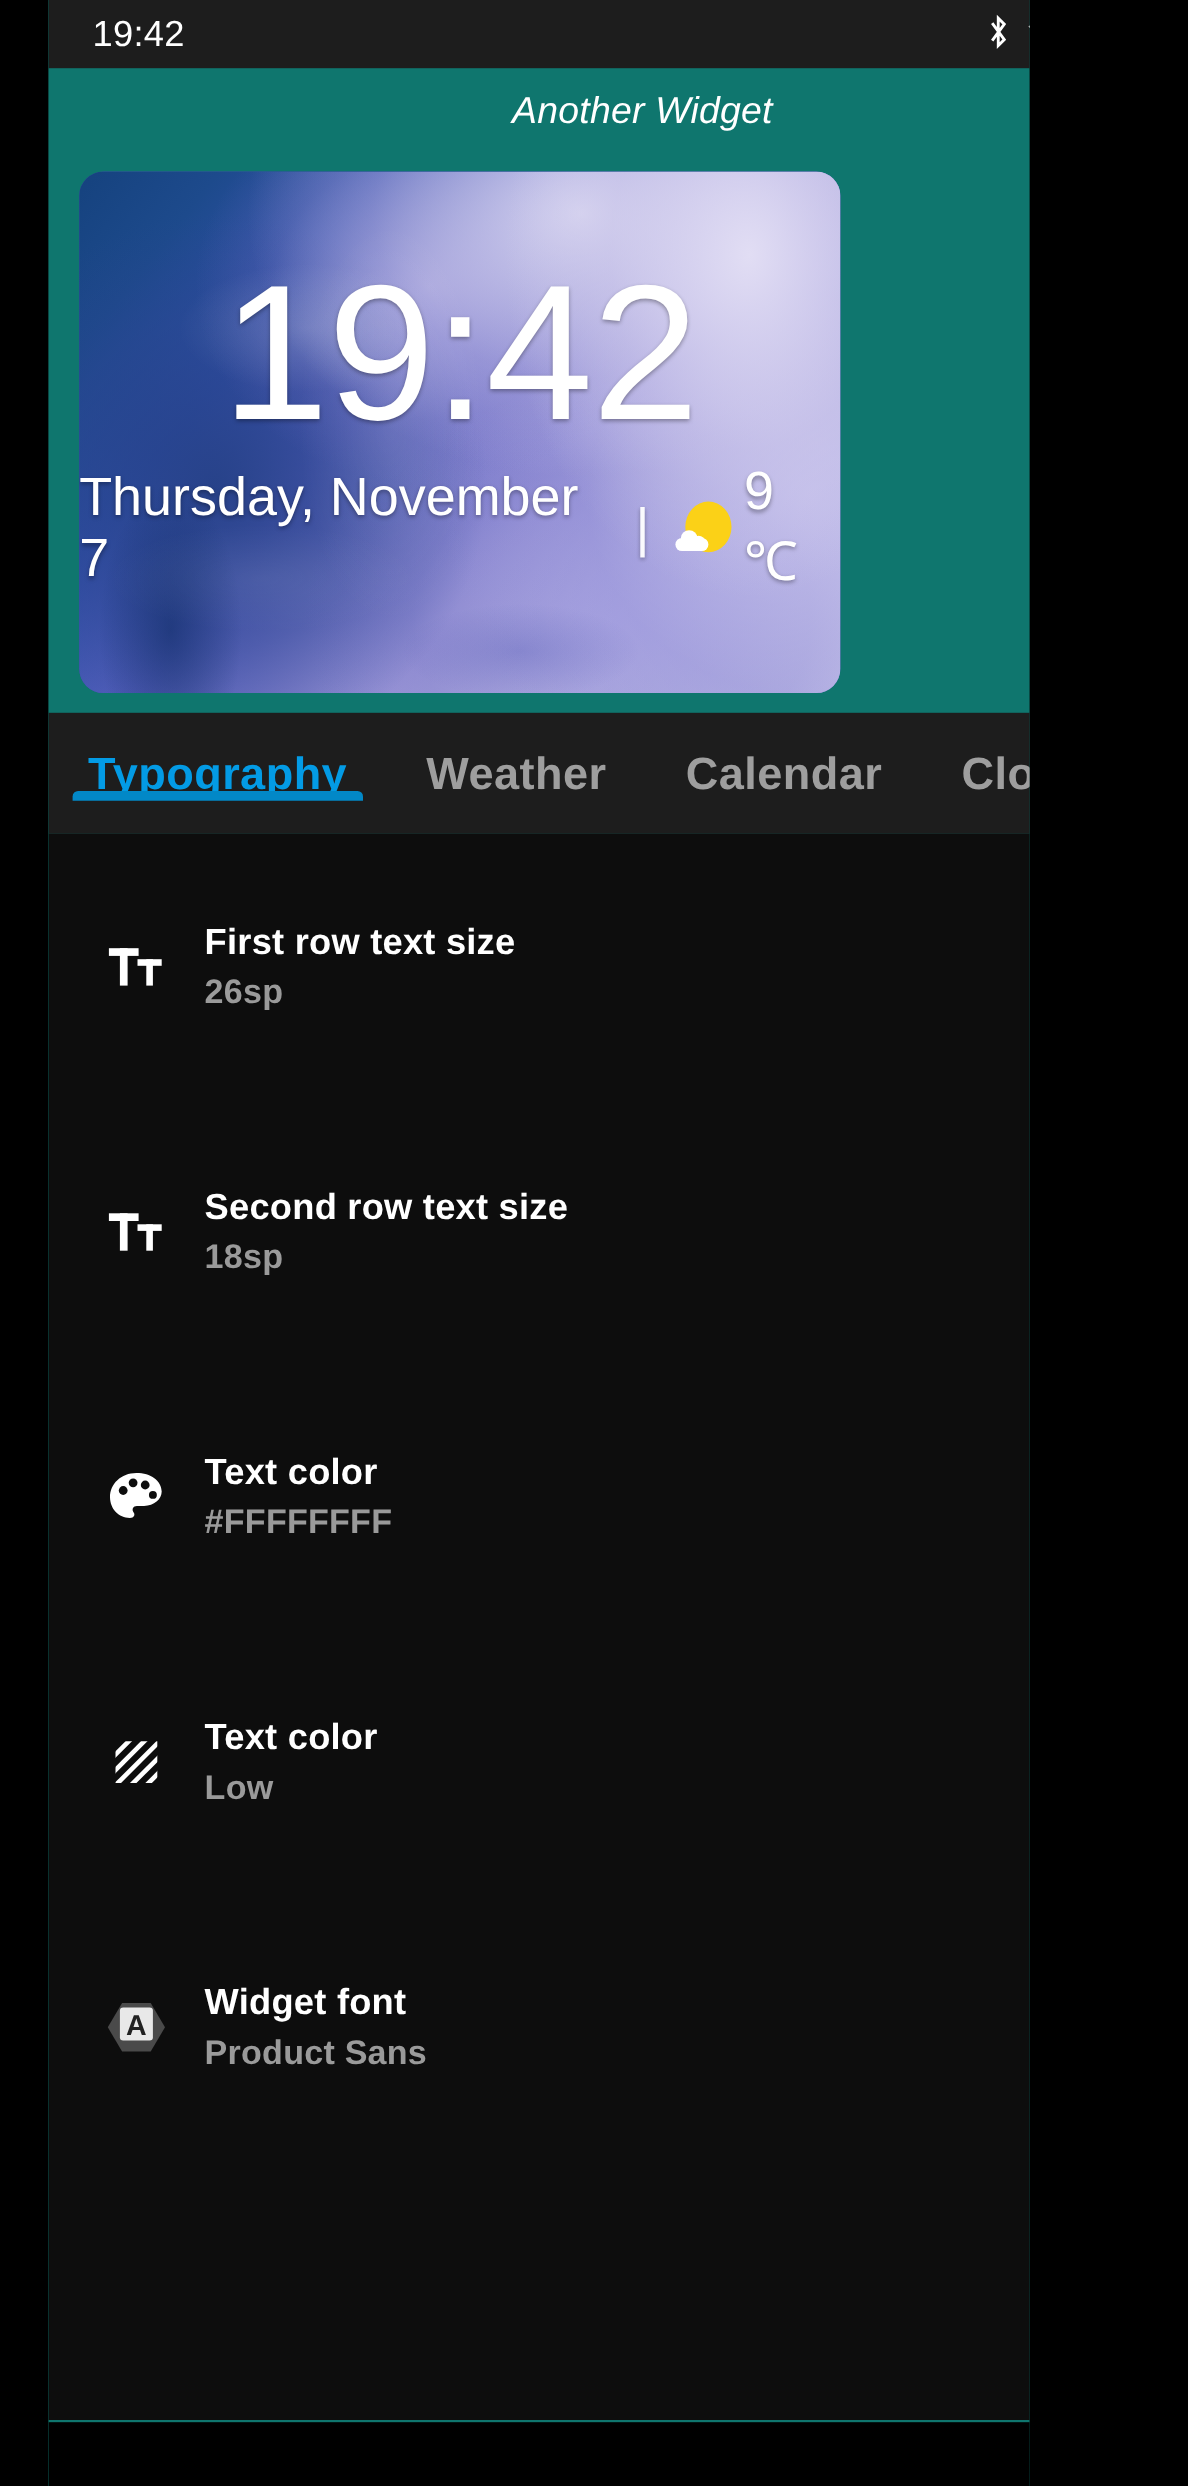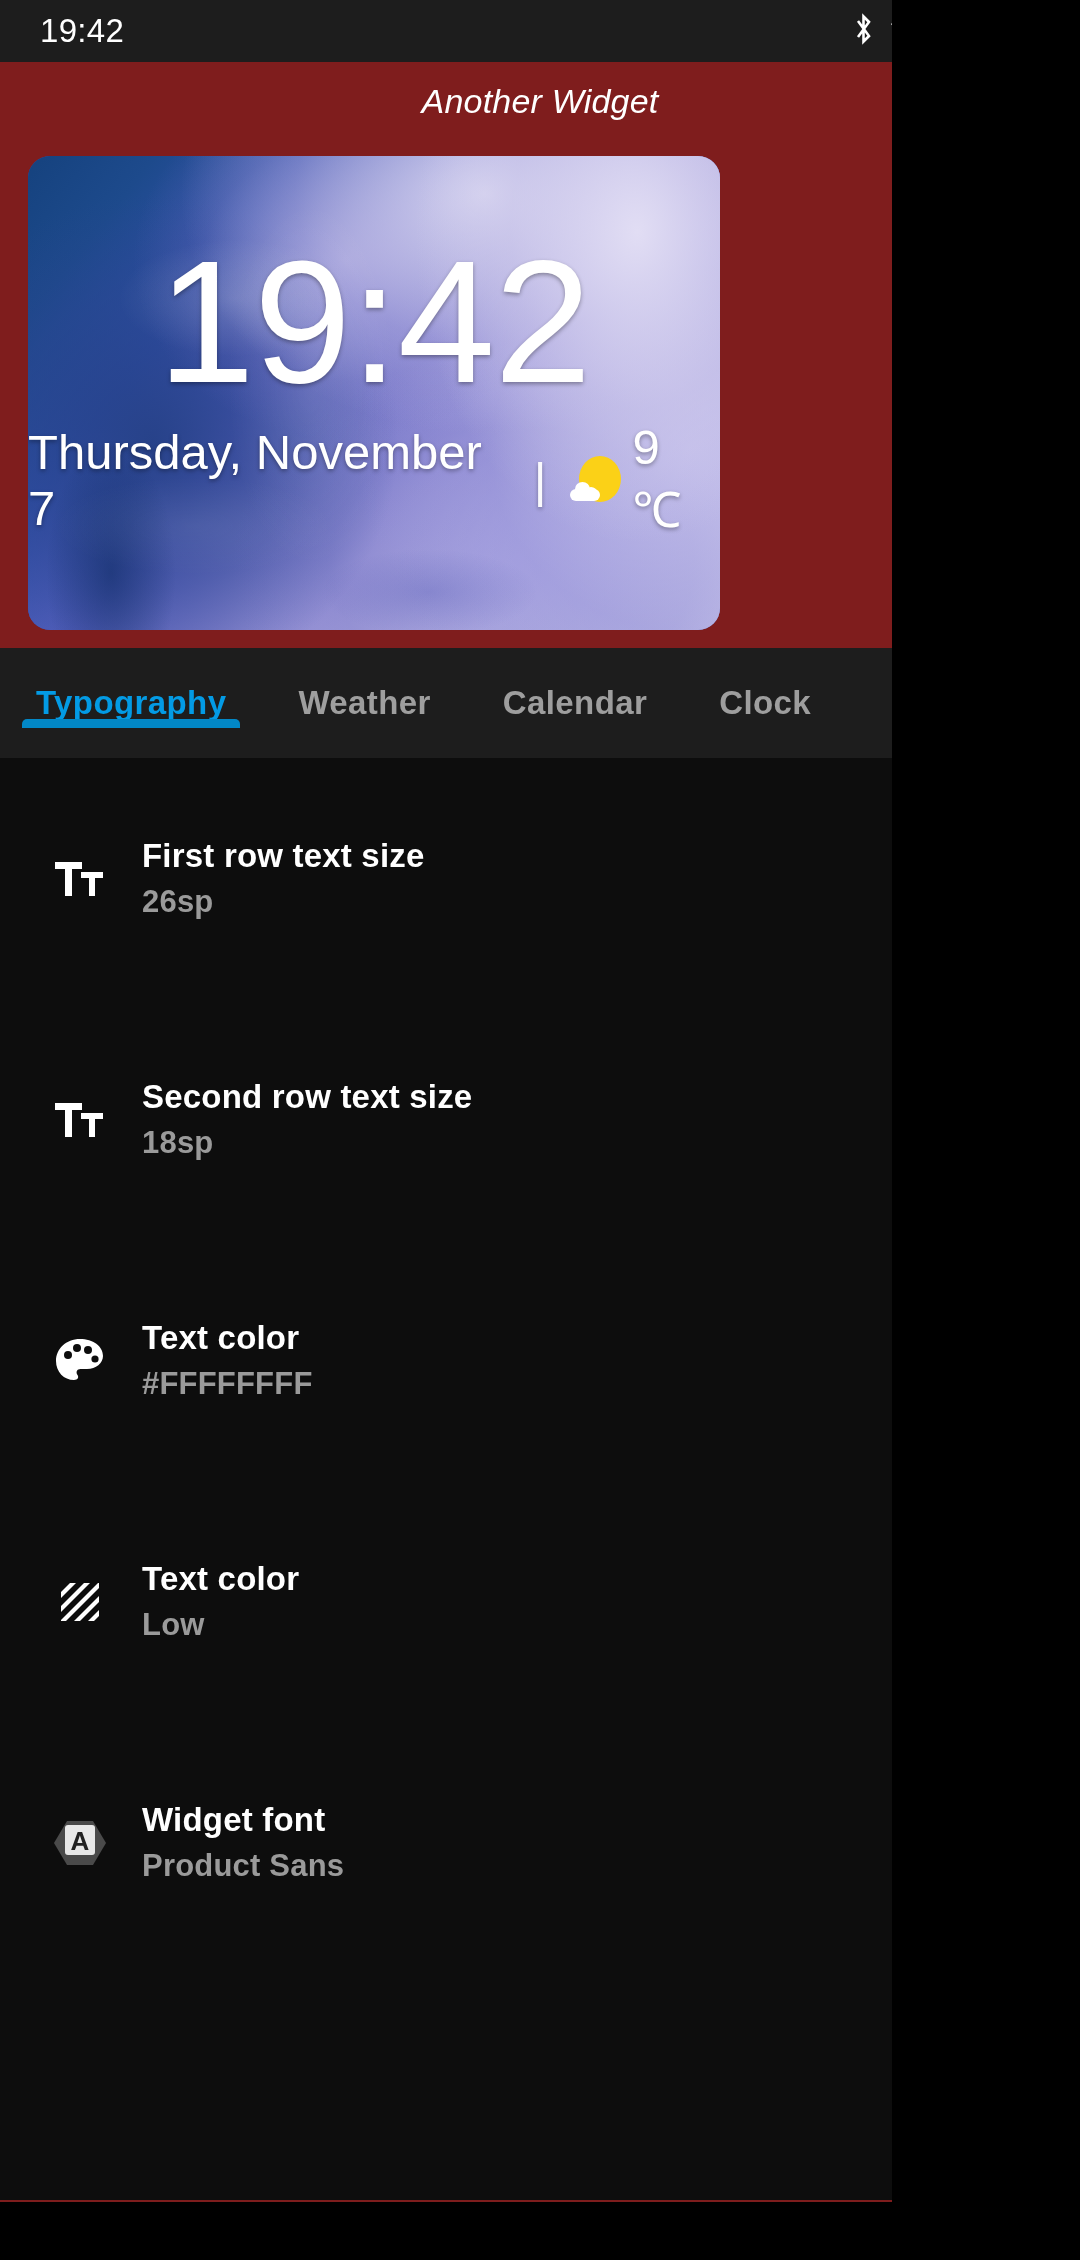--- a/index.html
+++ b/index.html
@@ -5,22 +5,23 @@
   * { margin:0; padding:0; box-sizing:border-box; }
   html, body {
     width:1080px; height:2260px;
     background:#000;
     font-family:"Liberation Sans", sans-serif;
     overflow:hidden;
   }
   .screen {
     position:relative;
     width:892px; height:2260px;
-    background:#7f1d1d;
-    overflow:hidden;
+    background:#0f766e;
+    overflow:hidden;
+    margin-left:44px;
   }
 
   
   .status-bar {
     position:absolute; top:0; left:0;
     width:1080px; height:62px;
     display:flex; align-items:center;
     justify-content:space-between;
     padding:0 34px 0 40px;
     background:#1d1d1d;
@@ -149,21 +150,21 @@
     background:#1d1d1d;
     display:flex; align-items:flex-start;
     overflow:hidden;
   }
   .tab {
     position:relative;
     height:110px;
     display:flex; align-items:center;
     justify-content:center;
     color:#9e9e9e;
-    font-size:33px;
+    font-size:41px;
     font-weight:bold;
     letter-spacing:0.4px;
     flex:0 0 auto;
     padding:0 36px;
     white-space:nowrap;
   }
   .tab.active { color:#039BE5; }
   .tab.active::after {
     content:"";
     position:absolute;

